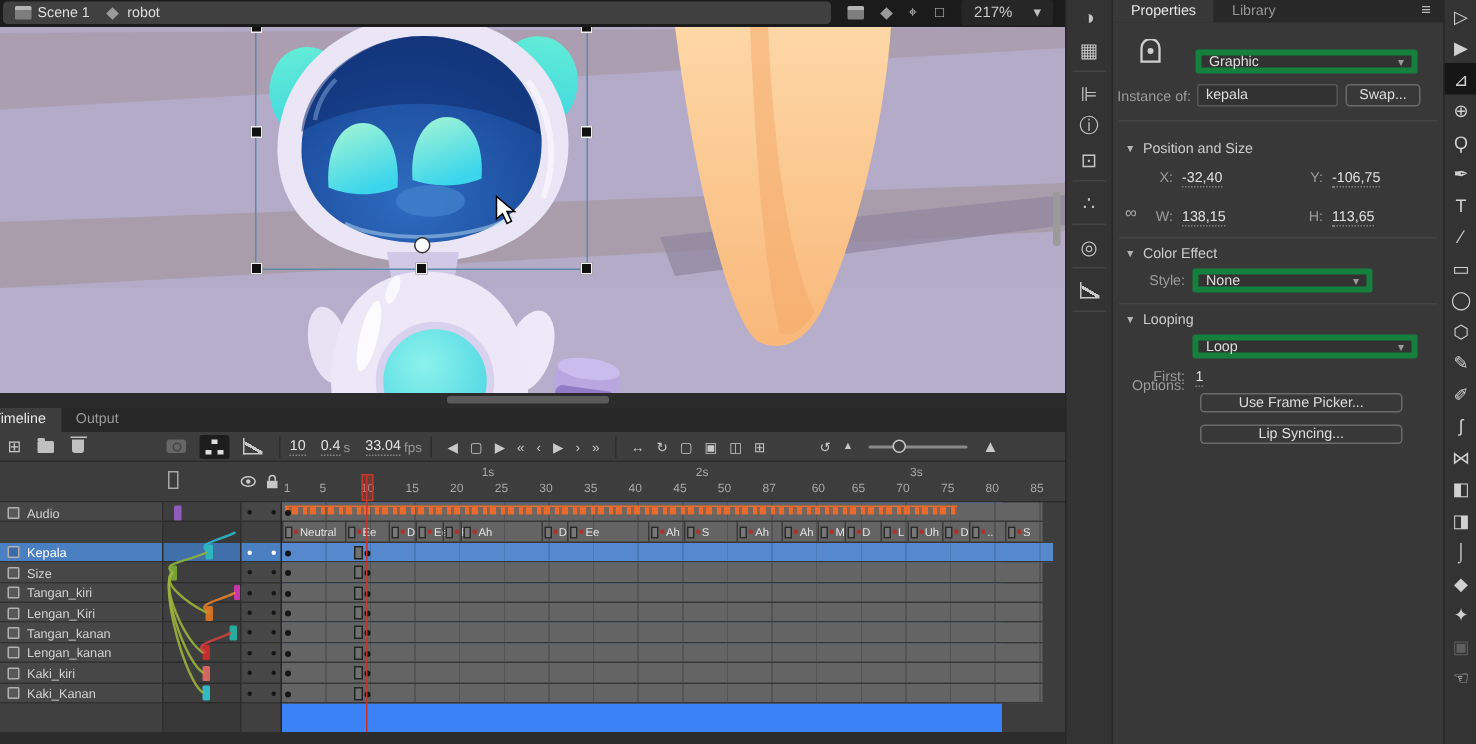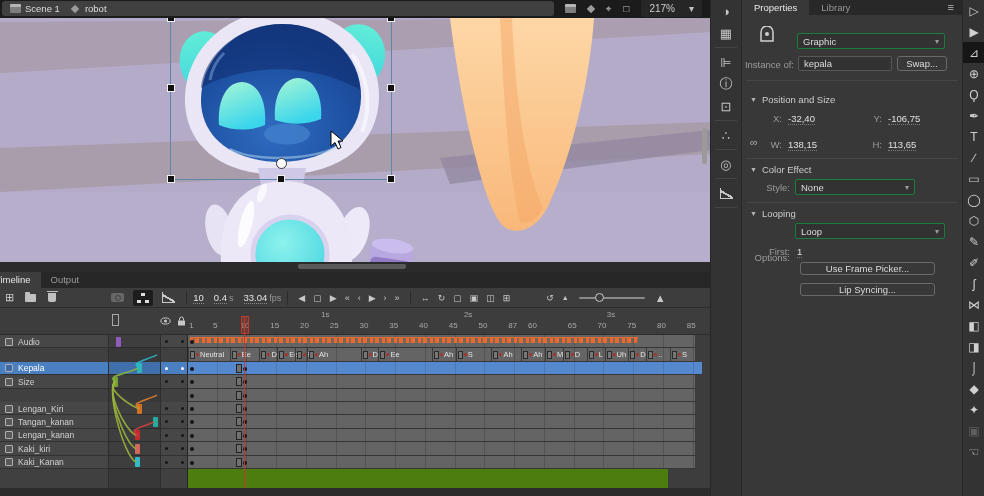--- a/index.html
+++ b/index.html
@@ -34,21 +34,21 @@
   #props{left:742px;top:0;width:220px;height:496px;background:#383838;}
   #ptabs{position:absolute;left:0;top:0;width:220px;height:15px;background:#282828;display:flex;}
   .ptab{padding:1px 12px;font-size:9.5px;line-height:13px;}
   .ptab.active{background:#383838;color:#e8e8e8;}
   .ptab.inactive{color:#979797;}
   #pmenu{position:absolute;right:8px;top:1px;color:#bbb;font-size:11px;}
   .psec-h{position:absolute;left:8px;font-size:9.5px;color:#ccc;display:flex;align-items:center;gap:5px;}
   .psec-h .tri{font-size:7px;color:#b5b5b5;}
   .plabel{position:absolute;text-align:right;color:#9b9b9b;font-size:9.5px;}
   .pval{position:absolute;color:#e0e0e0;font-size:9.5px;border-bottom:1px dotted #7d7d7d;padding-bottom:0px;}
-  .pselect{position:absolute;height:16px;background:#323232;border:1px solid #15803d;border-radius:2px;
+  .pselect{position:absolute;height:16px;background:#323232;border:4px solid #15803d;border-radius:2px;
       display:flex;align-items:center;justify-content:space-between;padding:0 5px;box-sizing:border-box;font-size:9.5px;color:#ddd;}
   .pselect .chev{color:#9a9a9a;font-size:8px;}
   .pfield{position:absolute;height:15px;background:#323232;border:1px solid #575757;border-radius:2px;
       display:flex;align-items:center;padding:0 5px;box-sizing:border-box;font-size:9.5px;color:#ddd;}
   .pbtn{position:absolute;border:1px solid #6a6a6a;border-radius:3px;background:transparent;color:#ddd;
       font-size:9.5px;display:flex;align-items:center;justify-content:center;box-sizing:border-box;}
   .psep{position:absolute;left:4px;width:212px;height:1px;background:#454545;}
   
   #toolscol{left:962px;top:0;width:22px;height:496px;background:#333;border-left:1px solid #272727;box-sizing:border-box;}
   .tool{width:22px;height:21px;display:flex;align-items:center;justify-content:center;color:#d0d0d0;font-size:12px;}
@@ -91,21 +91,21 @@
   .nrow.sel{background:#4a7fc1;}
   .nrow .lname{position:absolute;left:18px;top:1.5px;font-size:8.5px;color:#d2d2d2;white-space:nowrap;}
   .nrow.sel .lname{color:#fff;}
   .pageico{position:absolute;left:5px;top:2.5px;width:8px;height:8px;border:1px solid #b0b0b0;border-radius:1px;background:#585858;box-sizing:border-box;}
   .nrow.sel .pageico{background:#3a6aa8;}
   .marker{position:absolute;width:5px;height:10px;border-radius:1px;top:1.5px;}
   .edot{position:absolute;width:3px;height:3px;border-radius:50%;background:#161616;top:5px;}
   .edot.w{background:#fff;}
   #parentcol{position:absolute;left:108px;top:63px;width:53px;height:161px;background:rgba(0,0,0,0.12);}
   .colsep{position:absolute;top:63px;width:1px;height:161px;background:#2e2e2e;}
-  #framesbg{position:absolute;left:188px;top:63px;width:480px;height:161px;background:#4d7c0f;}
+  #framesbg{position:absolute;left:188px;top:63px;width:480px;height:161px;background:#3b82f6;}
   .frow{position:absolute;left:0;height:12.4px;background:#646464;border-bottom:1px solid #363636;box-sizing:content-box;
       background-image:repeating-linear-gradient(90deg,rgba(0,0,0,0) 0 28.75px,rgba(0,0,0,0.16) 28.75px 29.75px);}
   .frow.sel{background-color:#5588cc;background-image:repeating-linear-gradient(90deg,rgba(0,0,0,0) 0 28.75px,rgba(0,0,30,0.12) 28.75px 29.75px);}
   .kdot{position:absolute;width:4px;height:4px;border-radius:50%;background:#151515;top:5px;}
   .kbox{position:absolute;width:4px;height:7px;border:1px solid #222;top:2px;background:#707070;}
   .kf{position:absolute;top:0;height:12.4px;border-left:1px solid #3a3a3a;display:flex;align-items:center;padding-left:1px;white-space:nowrap;}
   .kf .bx{width:3px;height:6px;border:1px solid #2a2a2a;display:inline-block;background:#777;}
   .kf .rd{width:3px;height:3px;border-radius:50%;background:#b03028;display:inline-block;margin:0 1px;}
   .kf .lb{font-size:7.5px;color:#e3e3e3;}
   #wave{position:absolute;left:2px;top:2px;width:448px;height:5px;
@@ -408,21 +408,21 @@
           <div class="rulnum" style="left: 237.025px;">10</div>
           <div class="rulnum" style="left: 266.775px;">15</div>
           <div class="rulnum" style="left: 296.525px;">20</div>
           <div class="rulnum" style="left: 326.275px;">25</div>
           <div class="rulnum" style="left: 356.025px;">30</div>
           <div class="rulnum" style="left: 385.775px;">35</div>
           <div class="rulnum" style="left: 415.525px;">40</div>
           <div class="rulnum" style="left: 445.275px;">45</div>
           <div class="rulnum" style="left: 475.025px;">50</div>
           <div class="rulnum" style="left: 504.775px;">87</div>
-          <div class="rulnum" style="left: 521px; text-align: right;">60</div>
+          <div class="rulnum" style="left: 534px; text-align: right;">60</div>
           <div class="rulnum" style="left: 564.275px;">65</div>
           <div class="rulnum" style="left: 594.025px;">70</div>
           <div class="rulnum" style="left: 623.775px;">75</div>
           <div class="rulnum" style="left: 653.525px;">80</div>
           <div class="rulnum" style="left: 683.275px;">85</div>
           <div class="rulsec" style="left: 317.35px;">1s</div>
           <div class="rulsec" style="left: 460.15px;">2s</div>
           <div class="rulsec" style="left: 602.95px;">3s</div>
         </div>
     </div>
@@ -439,20 +439,27 @@
           <span class="pageico"></span>
           <span class="lname">Kepala</span>
           <span class="marker" style="left: 137px; background: rgb(53, 207, 212);"></span>
           <span class="edot w" style="left: 165px;"></span>
           <span class="edot w" style="left: 181px;"></span>
         </div>
         <div class="nrow" style="top: 40.2px;">
           <span class="pageico"></span>
           <span class="lname">Size</span>
           <span class="marker" style="left: 113px; background: rgb(134, 184, 62);"></span>
+          <span class="edot" style="left: 165px;"></span>
+          <span class="edot" style="left: 181px;"></span>
+        </div>
+        <div class="nrow" style="top: 53.6px;">
+          <span class="pageico"></span>
+          <span class="lname">Tangan_kiri</span>
+          <span class="marker" style="left: 156px; background: rgb(227, 63, 192);"></span>
           <span class="edot" style="left: 165px;"></span>
           <span class="edot" style="left: 181px;"></span>
         </div>
         <div class="nrow" style="top: 67px;">
           <span class="pageico"></span>
           <span class="lname">Lengan_Kiri</span>
           <span class="marker" style="left: 137px; background: rgb(240, 130, 40);"></span>
           <span class="edot" style="left: 165px;"></span>
           <span class="edot" style="left: 181px;"></span>
         </div>

